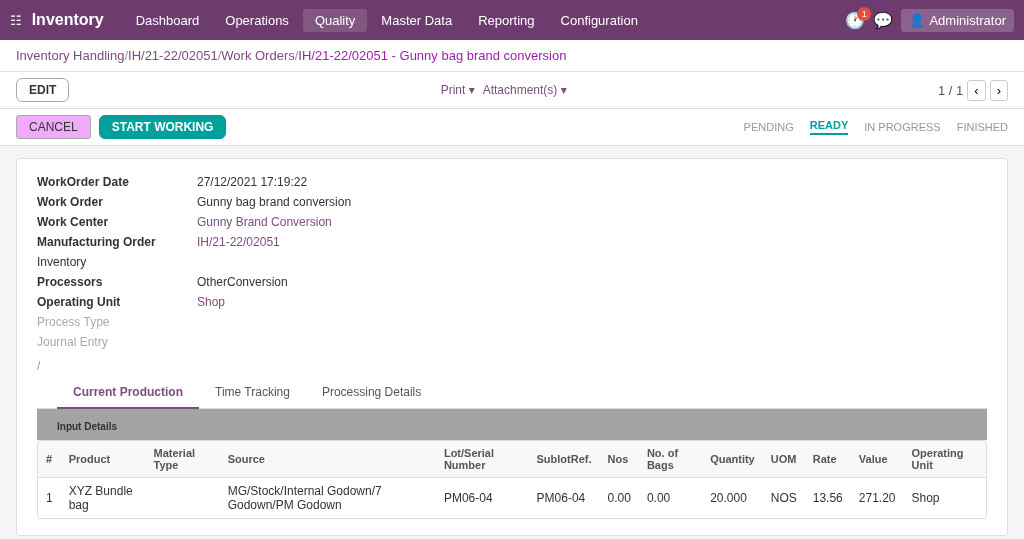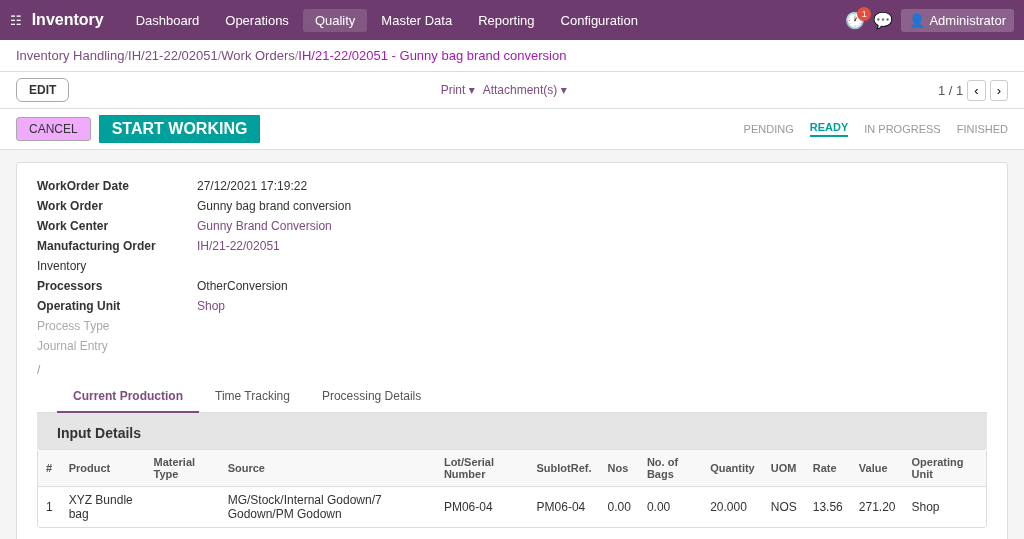--- a/index.html
+++ b/index.html
@@ -112,22 +112,22 @@
       cursor: pointer;
       border-radius: 3px;
       font-size: 12px;
     }
     .btn-start {
       background: #00a09d;
       border: 1px solid #009997;
       color: white;
       padding: 4px 12px;
       cursor: pointer;
-      border-radius: 1px;
-      font-size: 16px;
+      border-radius: 6px;
+      font-size: 12px;
       font-weight: bold;
     }
 
     
     .status-trail { display: flex; align-items: center; gap: 16px; margin-left: auto; }
     .status-step { font-size: 11px; color: #999; cursor: pointer; }
     .status-step.active { color: #00a09d; border-bottom: 2px solid #00a09d; padding-bottom: 2px; font-weight: bold; }
 
     
     .main-content { padding: 12px 16px; }
@@ -171,21 +171,21 @@
       border-bottom: 2px solid transparent;
       margin-bottom: -1px;
     }
     .tab.active {
       color: #7c4d7e;
       border-bottom: 2px solid #7c4d7e;
       font-weight: bold;
     }
 
     
-    .section-title { font-size: 14px; font-weight: bold; color: #333; padding: 12px 20px 8px; background: #e5e5e5; }
+    .section-title { font-size: 10px; font-weight: bold; color: #333; padding: 12px 20px 8px; background: #a3a3a3; }
     .data-table { width: 100%; border-collapse: collapse; background: white; }
     .data-table th {
       background: #f8f8f8;
       border-bottom: 1px solid #ddd;
       padding: 6px 8px;
       text-align: left;
       font-size: 11px;
       color: #555;
       font-weight: bold;
     }

